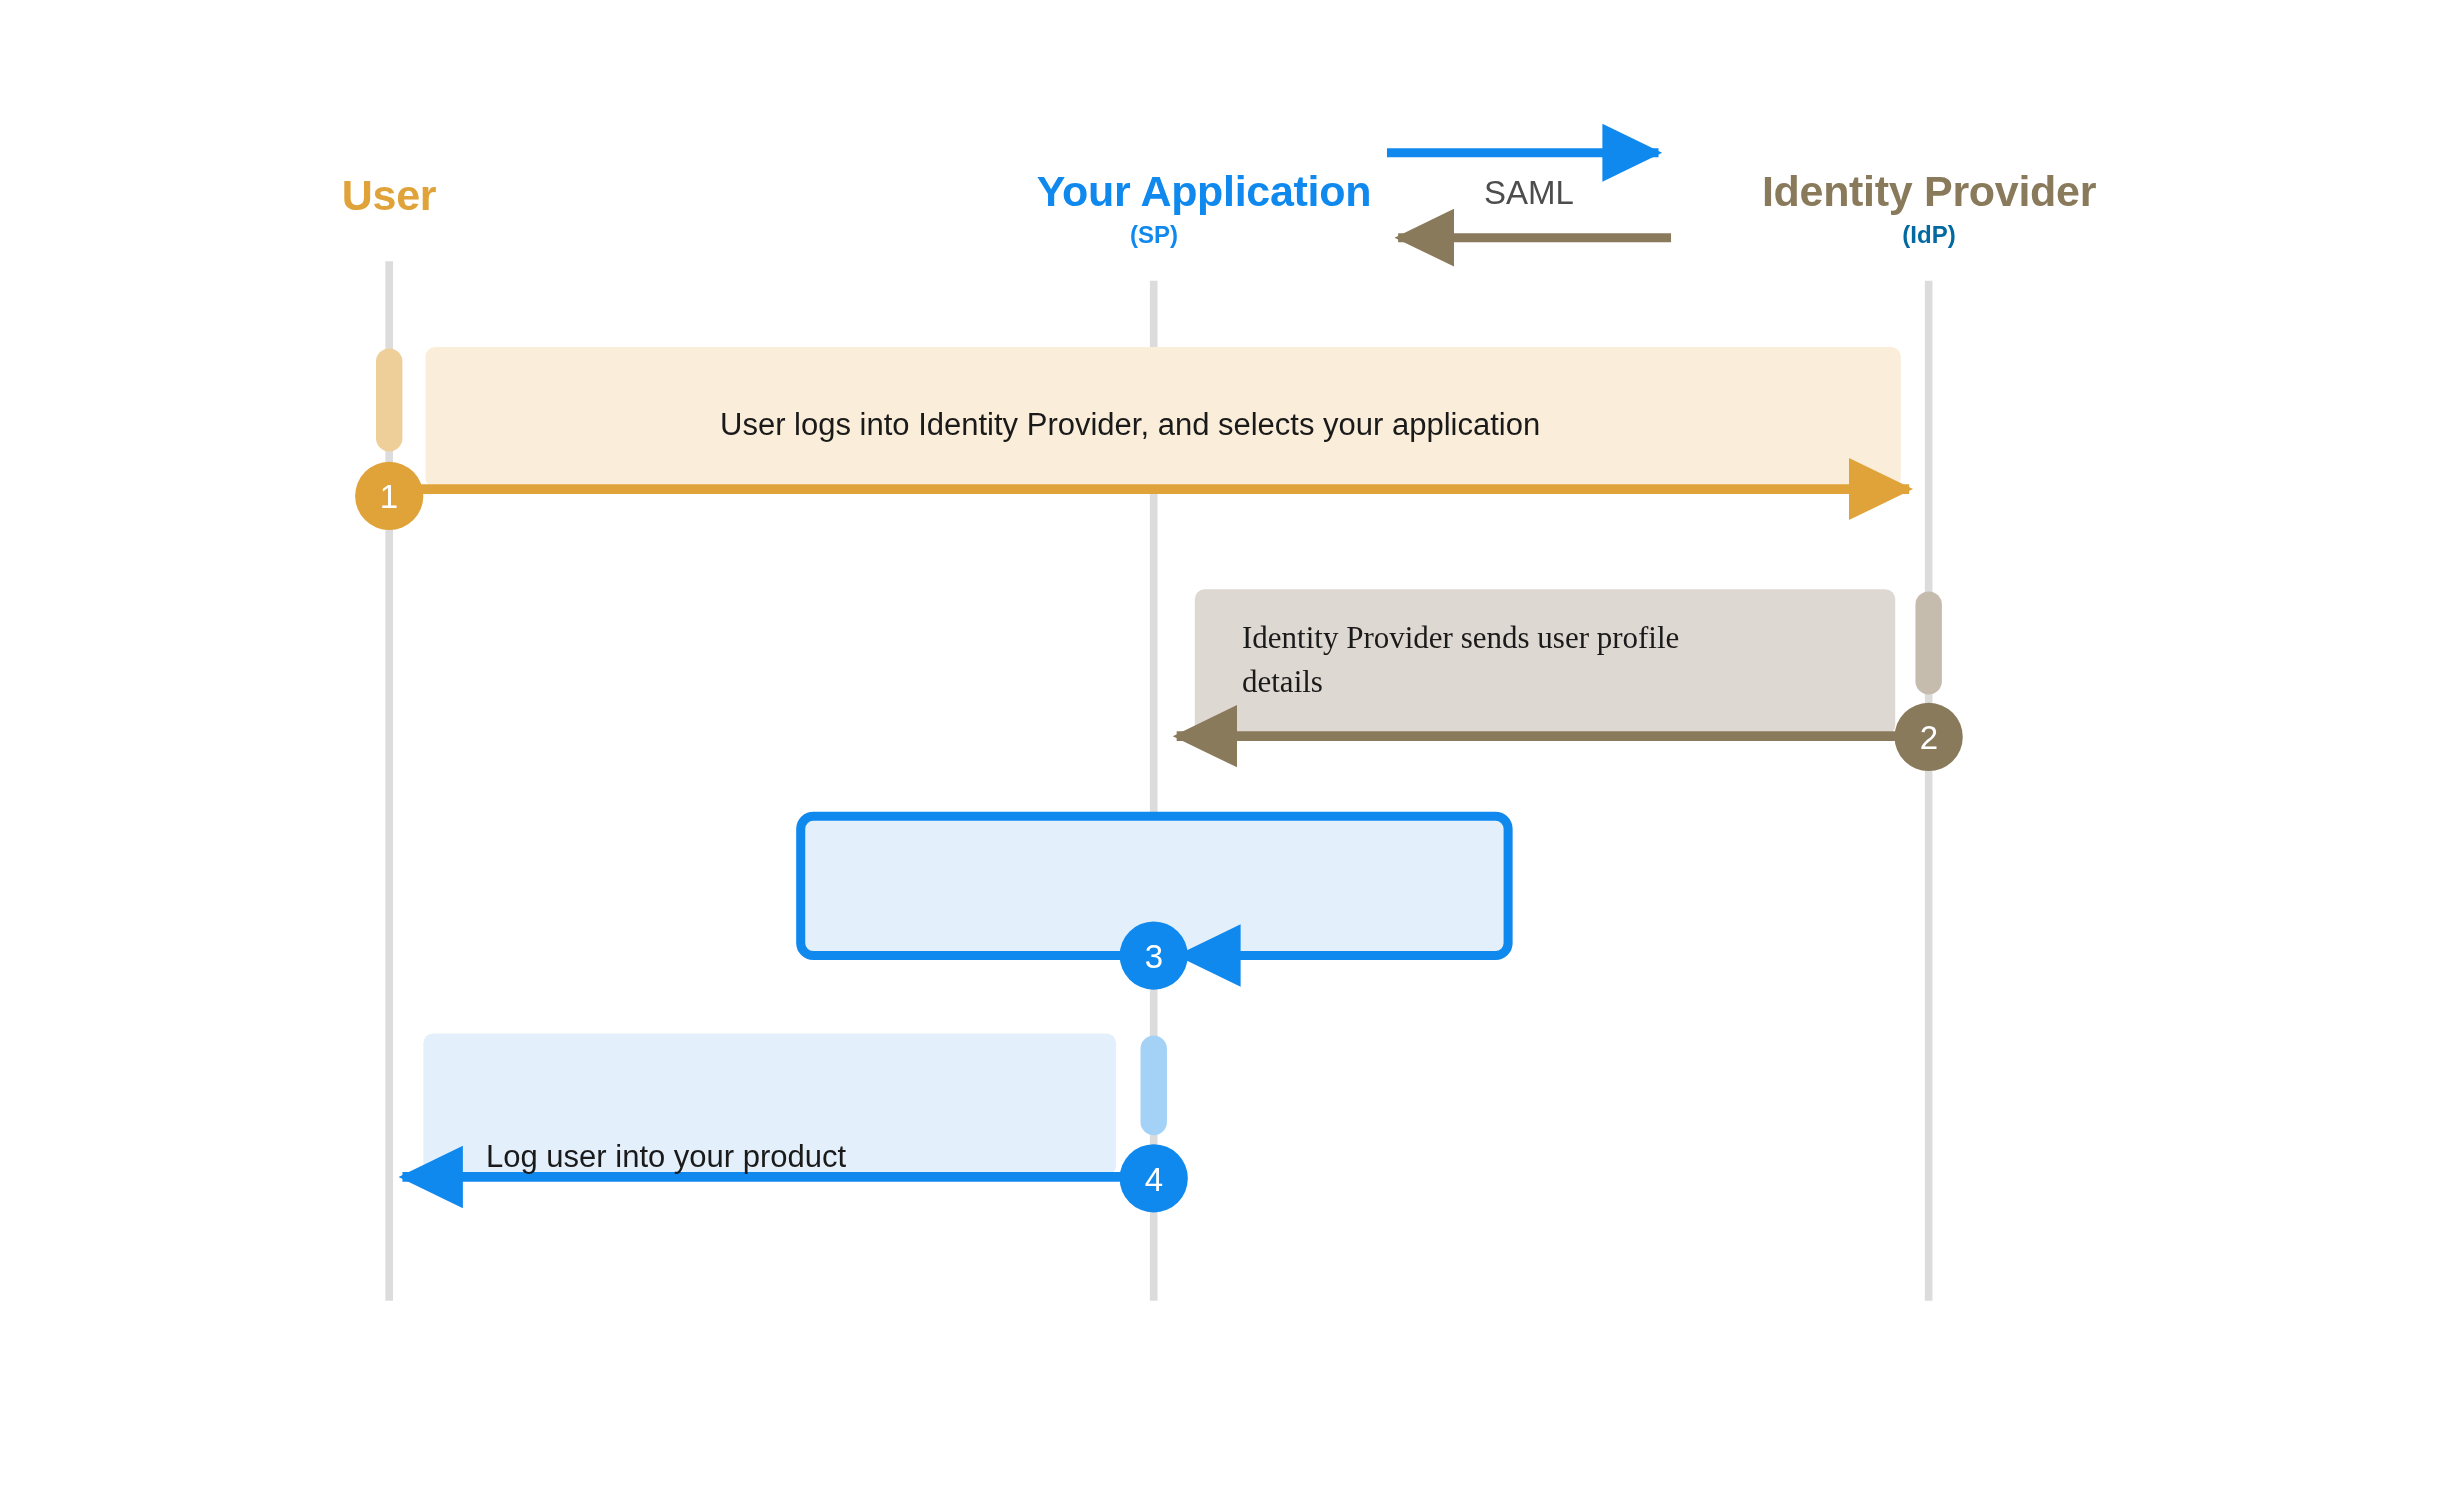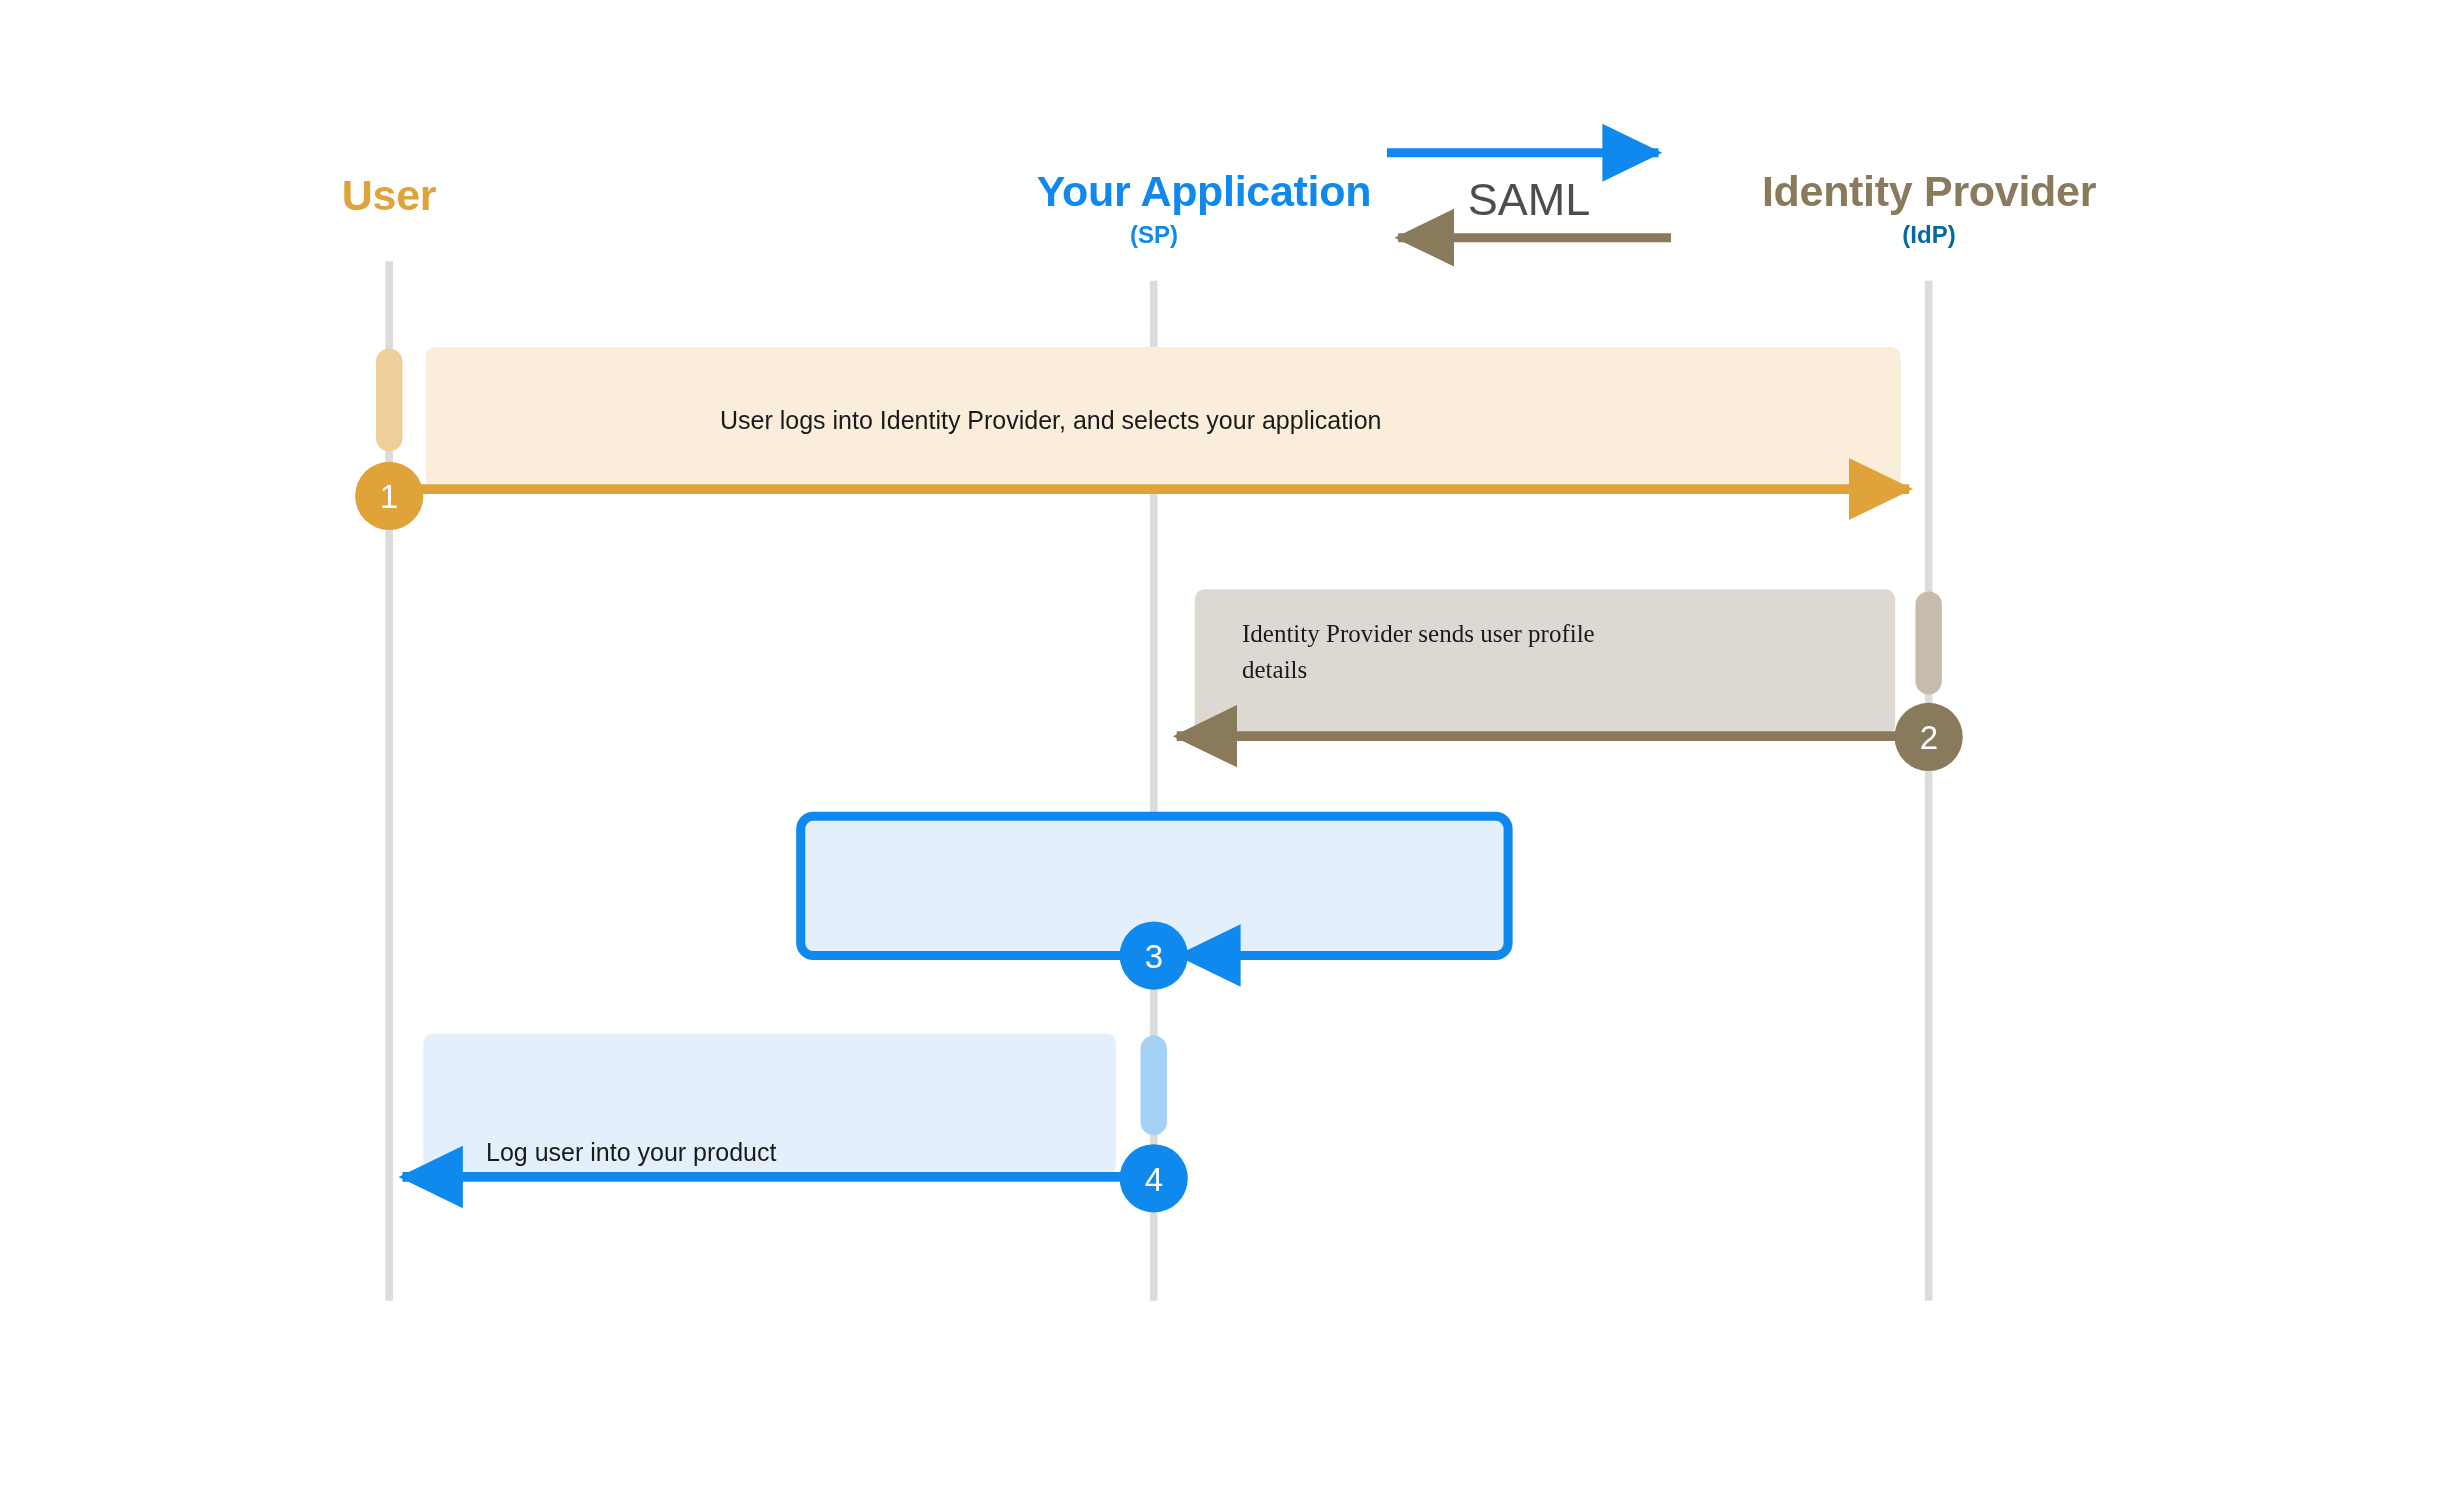--- a/index.html
+++ b/index.html
@@ -36,28 +36,28 @@
   .lifeline-subtitle {
     position: absolute;
     text-align: center;
     font-weight: bold;
     font-size: 24px;
     white-space: nowrap;
     transform: translateX(-50%);
   }
   .msg-text {
     position: absolute;
-    font-size: 25px;
+    font-size: 31px;
     color: #1a1a1a;
     line-height: 1.42;
     white-space: pre-line;
   }
   .saml-label {
     position: absolute;
-    font-size: 45px;
+    font-size: 33px;
     color: #4d4d4d;
     text-align: left;
     transform: translateX(-50%);
     white-space: nowrap;
   }
   .step-num {
     position: absolute;
     color: #ffffff;
     font-size: 33px;
     text-align: center;

